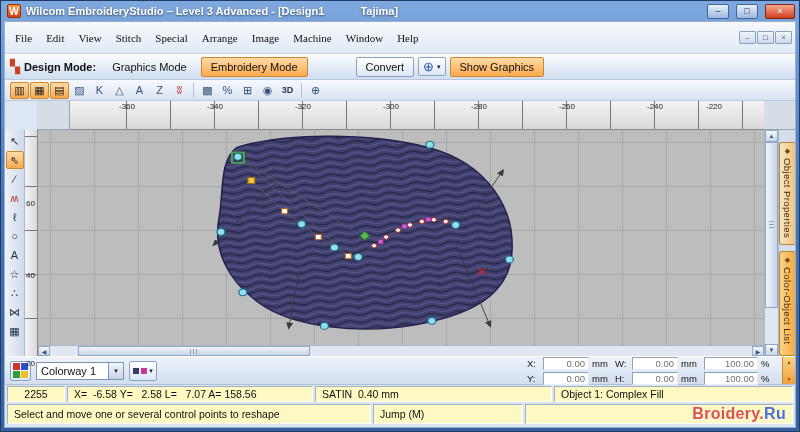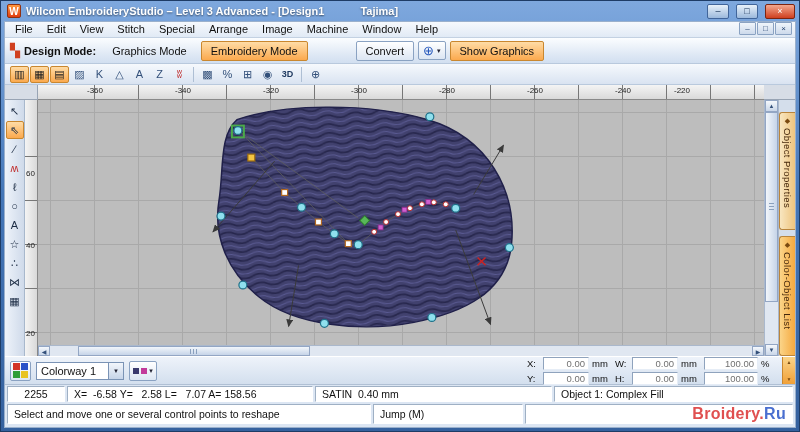--- a/index.html
+++ b/index.html
@@ -19,22 +19,22 @@
   .title-doc { margin-left:36px; }
   .win-btn { width:22px; height:15px; margin-left:2px; font-size:9px; line-height:1; color:#102a4e;
              display:flex; align-items:center; justify-content:center;
              background:linear-gradient(#e8f1fa,#9cb9dc); border:1px solid #41659a; border-radius:2px; }
   .win-btn.close { width:30px; background:linear-gradient(#f5a88e,#cf3f1f); color:#fff; border-color:#7d2410; }
 
   
   .app-body { flex:1; margin:0 3px 3px; background:#dde7f3; display:flex; flex-direction:column;
               border:1px solid #9ab0cc; min-height:0; }
 
-  .menubar { height:16px; flex:0 0 auto; display:flex; align-items:flex-start; padding:0 3px;
-             background:linear-gradient(#f6f9fd,#e1eaf5); border-bottom:1px solid #c3d1e2; }
+  .menubar { height:32px; flex:0 0 auto; display:flex; align-items:center; padding:0 3px;
+             background:linear-gradient(#f6f9fd,#e1eaf5); border-bottom:1px solid #c3d1e2;font-family:Liberation Serif, serif; }
   .menu-item { padding:1px 7px; color:#101010; }
   .menubar .spacer { flex:1; }
   .mdi-btn { width:17px; height:13px; margin-left:1px; font-size:8px; color:#24426e;
              display:flex; align-items:center; justify-content:center;
              background:linear-gradient(#f0f5fb,#cddaeb); border:1px solid #8aa2c2; border-radius:1px; }
 
   .toolbar1 { height:26px; flex:0 0 auto; display:flex; align-items:center; gap:4px; padding:0 5px;
               background:linear-gradient(#fbfdff,#dde7f4 70%,#d2dff0); border-bottom:1px solid #b9c9dd; }
   .tb-app-glyph { font-size:13px; color:#d04020; }
   .mode-label { font-weight:bold; color:#101010; margin-right:2px; }
@@ -50,21 +50,21 @@
               background:linear-gradient(#f6f9fd,#d9e3f1); border-bottom:1px solid #b9c9dd; }
   .icon-btn { min-width:19px; height:17px; padding:0 2px; display:flex; align-items:center; justify-content:center;
               font-size:11px; line-height:1; color:#33507a; border:1px solid transparent; border-radius:2px; }
   .icon-btn.active { background:linear-gradient(#ffdca6,#fba94e); border-color:#c9872f; color:#222; }
   .icon-btn.red { color:#c03030; }
   .icon-btn.small-bold { font-size:9px; font-weight:bold; color:#203a60; }
   .tb-sep { width:1px; height:15px; background:#aebfd4; margin:0 3px; }
 
   
   .workspace { flex:1; display:flex; flex-direction:column; min-height:0; }
-  .ruler-row { height:15px; flex:0 0 auto; display:flex; }
+  .ruler-row { height:29px; flex:0 0 auto; display:flex;padding-left:32px; }
   .ruler-corner { width:33px; background:#d7dde6; border-right:1px solid #98a4b4; border-bottom:1px solid #98a4b4; }
   .hruler { flex:1; position:relative; border-bottom:1px solid #888;
             background-image:repeating-linear-gradient(to right, transparent 0 43px, #777 43px 44px),
                              linear-gradient(#f4f4f4,#d9d9d9);
             background-position:13px 0, 0 0; }
   .hlabel { position:absolute; top:1px; font-size:8px; color:#222; transform:translateX(-50%); }
   .ruler-rspacer { width:31px; background:#d7dde6; border-bottom:1px solid #98a4b4; }
 
   .work-row { flex:1; display:flex; min-height:0; }
   .toolbox { width:20px; flex:0 0 auto; background:linear-gradient(90deg,#eef3fa,#cfdaea);
@@ -131,21 +131,21 @@
   .cg-label { font-size:9.5px; color:#101010; }
   .cg-field { height:13px; background:#fff; border:1px solid; border-color:#8fa3bd #e6edf6 #e6edf6 #8fa3bd;
               font-size:9.5px; line-height:12px; color:#707070; text-align:right; padding:0 3px; }
   .cg-unit { font-size:9.5px; color:#101010; }
   .dock-strip { width:13px; align-self:stretch; background:linear-gradient(#fbd488,#f0a038);
                 border-left:1px solid #c9872f; display:flex; flex-direction:column; justify-content:space-between;
                 align-items:center; font-size:5px; color:#7a4a10; padding:2px 0; }
 
   
   .status-bar { height:18px; flex:0 0 auto; display:flex; gap:2px; padding:1px 2px; background:#dce6f3; }
-  .panel { background:#ffffff; border:1px solid; border-color:#9fb0c4 #ffffff #ffffff #9fb0c4;
+  .panel { background:#fef9c3; border:1px solid; border-color:#9fb0c4 #ffffff #ffffff #9fb0c4;
            display:flex; align-items:center; padding:0 6px; font-size:10.5px; color:#101010; overflow:hidden;text-align:center; }
   .sb-count { width:58px; justify-content:center; }
   .sb-coords { width:246px; white-space:pre; }
   .sb-stitch { width:237px; white-space:pre; }
   .sb-object { flex:1; }
 
   .hint-bar { height:24px; flex:0 0 auto; display:flex; gap:2px; padding:1px 2px 3px; background:#dce6f3; }
   .hb-hint { flex:1; }
   .hb-jump { width:150px; }
   .hb-right { width:268px; justify-content:flex-end; }

